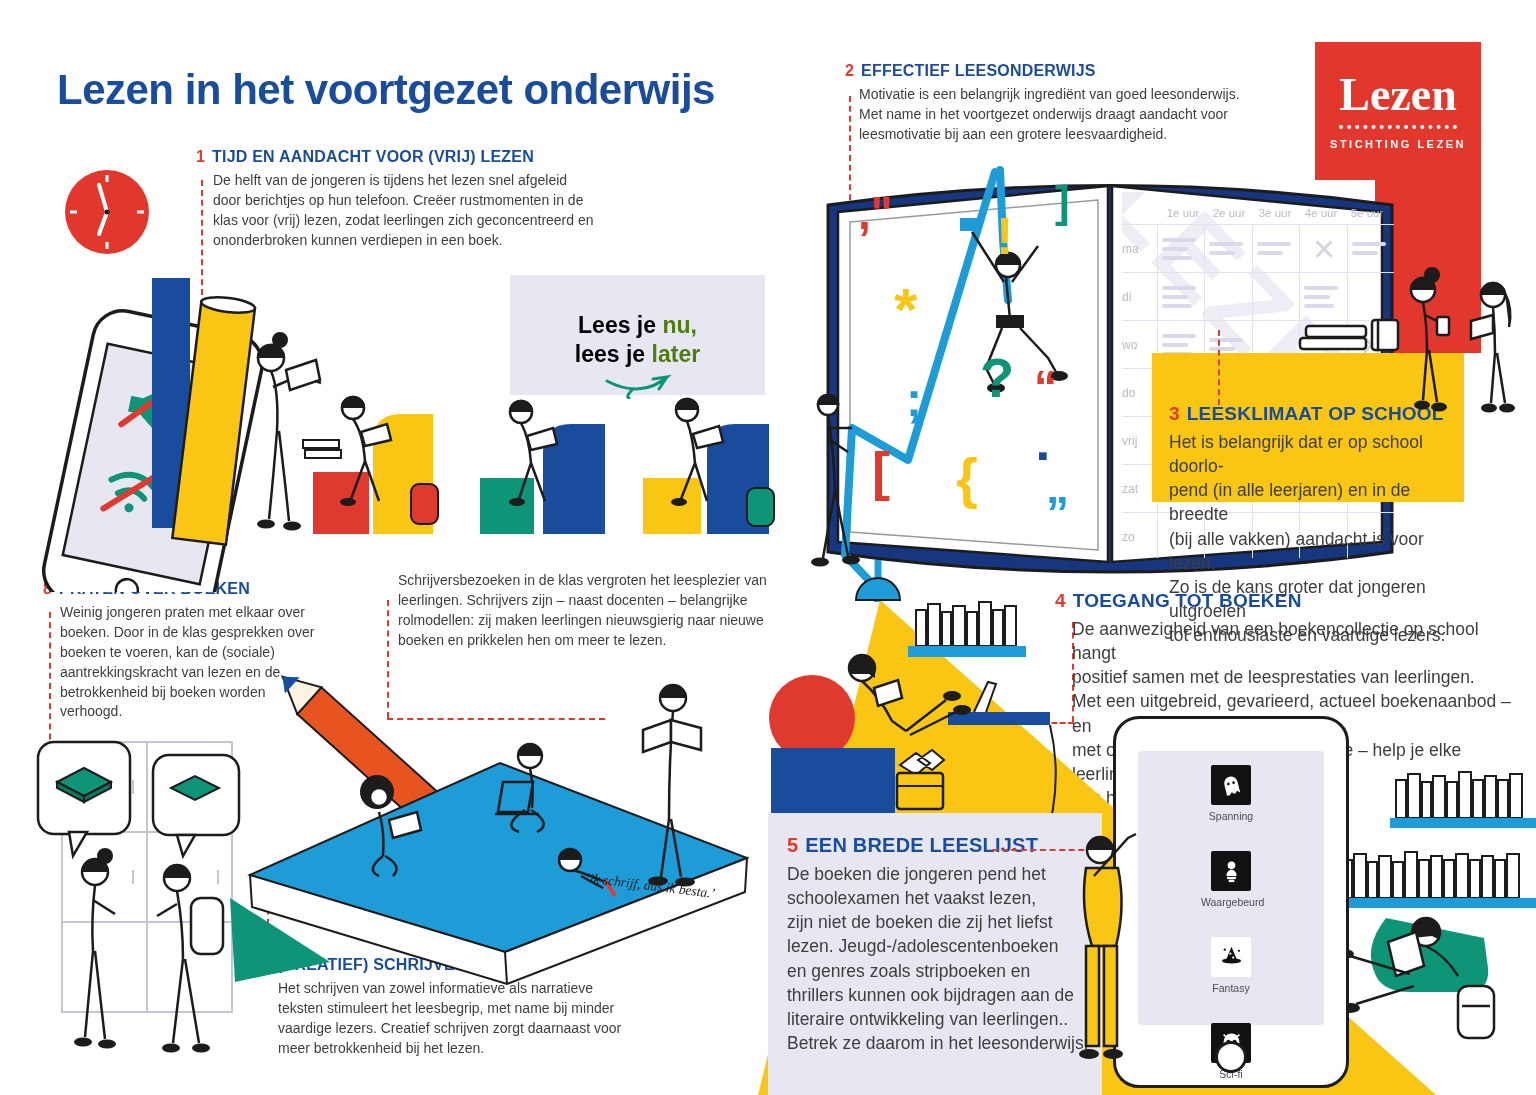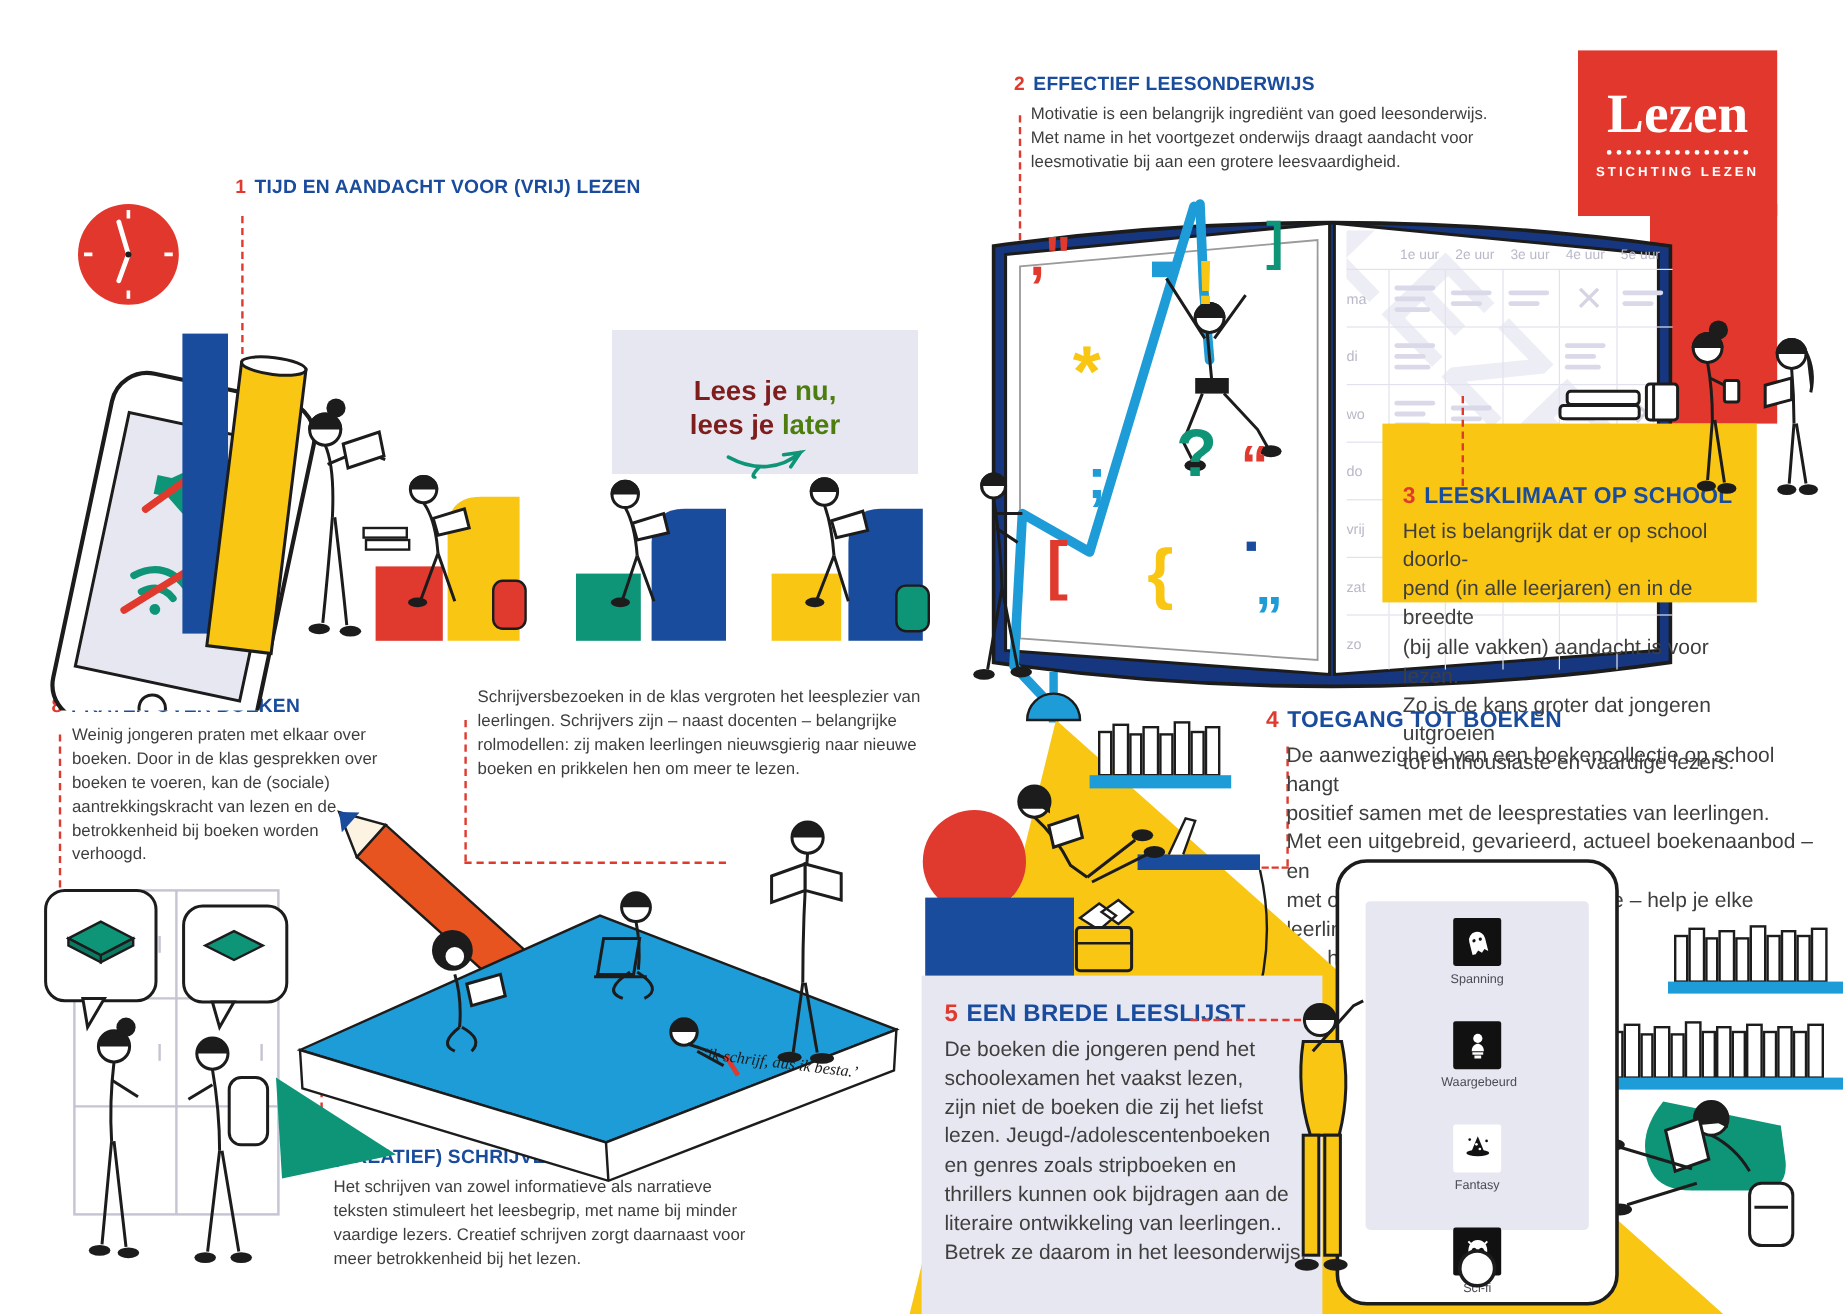--- a/index.html
+++ b/index.html
@@ -15,21 +15,21 @@
   .vdash{border-left:2px dashed #e0392e;width:0;}
   .hdash{border-top:2px dashed #e0392e;height:0;}
   
   .logo{background:#e1372c;text-align:center;color:#fff;}
   .logo .brand{font-family:"Liberation Serif",serif;font-weight:bold;font-size:46px;line-height:1;padding-top:30px;}
   .logo .dots{width:118px;border-bottom:4px dotted #fff;margin:7px auto 9px auto;}
   .logo .sub{font-size:11px;font-weight:bold;letter-spacing:2.5px;}
   .redcol{background:#e1372c;}
   
   .quote{background:#e7e7f2;text-align:center;font-weight:bold;font-size:23px;line-height:1.25;}
-  .quote .b{color:#7f1d1d;margin-top:11px;} .quote .g{color:#4d7c0f;}
+  .quote .b{color:#000000;margin-top:11px;} .quote .g{color:#4d7c0f;}
   
   .ybox{background:#f8c613;}
   .lavbox{background:#e7e7f2;}
   
   .sched{overflow:hidden;background:transparent;}
   .sched .wm{position:absolute;left:-14px;top:-30px;font-size:108px;font-weight:bold;color:#ededf5;
              transform:rotate(46deg);transform-origin:60px 60px;letter-spacing:4px;pointer-events:none;}
   .sch-head{position:relative;display:flex;height:32px;align-items:flex-end;padding-left:38px;border-bottom:1px solid #e2e2ee;}
   .sch-col{width:46px;font-size:11.5px;color:#b9b9c9;text-align:center;padding-bottom:5px;}
   .sch-row{position:relative;display:flex;height:47px;border-bottom:1px solid #e2e2ee;}
@@ -53,34 +53,39 @@
   .homebtn{position:absolute;left:50%;bottom:12px;transform:translateX(-50%);width:26px;height:26px;border:3px solid #1c1c1c;border-radius:50%;background:#fff;}
   .handwrite{font-family:"Liberation Serif",serif;font-style:italic;font-size:13.5px;color:#1c1c1c;
              transform:rotate(7deg);white-space:nowrap;}
   svg{display:block;}
 </style>
 </head>
 <body>
 
 <div id="canvas">
 
+  <div class="abs title" style="left:57px;top:66px;">Lezen in het voortgezet onderwijs</div>
 
   <div class="abs vdash" style="left:201px;top:180px;height:125px;"></div>
   <div class="abs vdash" style="left:849px;top:96px;height:222px;"></div>
   <div class="abs vdash" style="left:1218px;top:330px;height:75px;z-index:4;"></div>
   <div class="abs vdash" style="left:1072px;top:622px;height:100px;"></div>
   <div class="abs hdash" style="left:1043px;top:722px;width:31px;"></div>
   <div class="abs hdash" style="left:992px;top:849px;width:121px;z-index:6;"></div>
   <div class="abs vdash" style="left:387px;top:600px;height:118px;"></div>
   <div class="abs hdash" style="left:387px;top:718px;width:218px;"></div>
   <div class="abs vdash" style="left:267px;top:898px;height:58px;"></div>
   <div class="abs vdash" style="left:49px;top:612px;height:168px;"></div>
 
   <div class="abs sec" style="left:196px;top:148px;width:470px;">
     <div class="head"><span class="num">1</span><span>TIJD EN AANDACHT VOOR (VRIJ) LEZEN</span></div>
+    <div class="body">De helft van de jongeren is tijdens het lezen snel afgeleid
+door berichtjes op hun telefoon.  Creëer rustmomenten in de
+klas voor (vrij) lezen, zodat leerlingen zich geconcentreerd en
+ononderbroken kunnen verdiepen in een boek.</div>
   </div>
 
   <div class="abs sec" style="left:845px;top:62px;width:480px;">
     <div class="head"><span class="num">2</span><span>EFFECTIEF LEESONDERWIJS</span></div>
     <div class="body" style="padding-left:14px;">Motivatie is een belangrijk ingrediënt van goed leesonderwijs.
 Met name in het voortgezet onderwijs draagt aandacht voor
 leesmotivatie bij aan een grotere leesvaardigheid.</div>
   </div>
 
   <div class="abs ybox" style="left:1152px;top:353px;width:312px;height:149px;z-index:3;">

